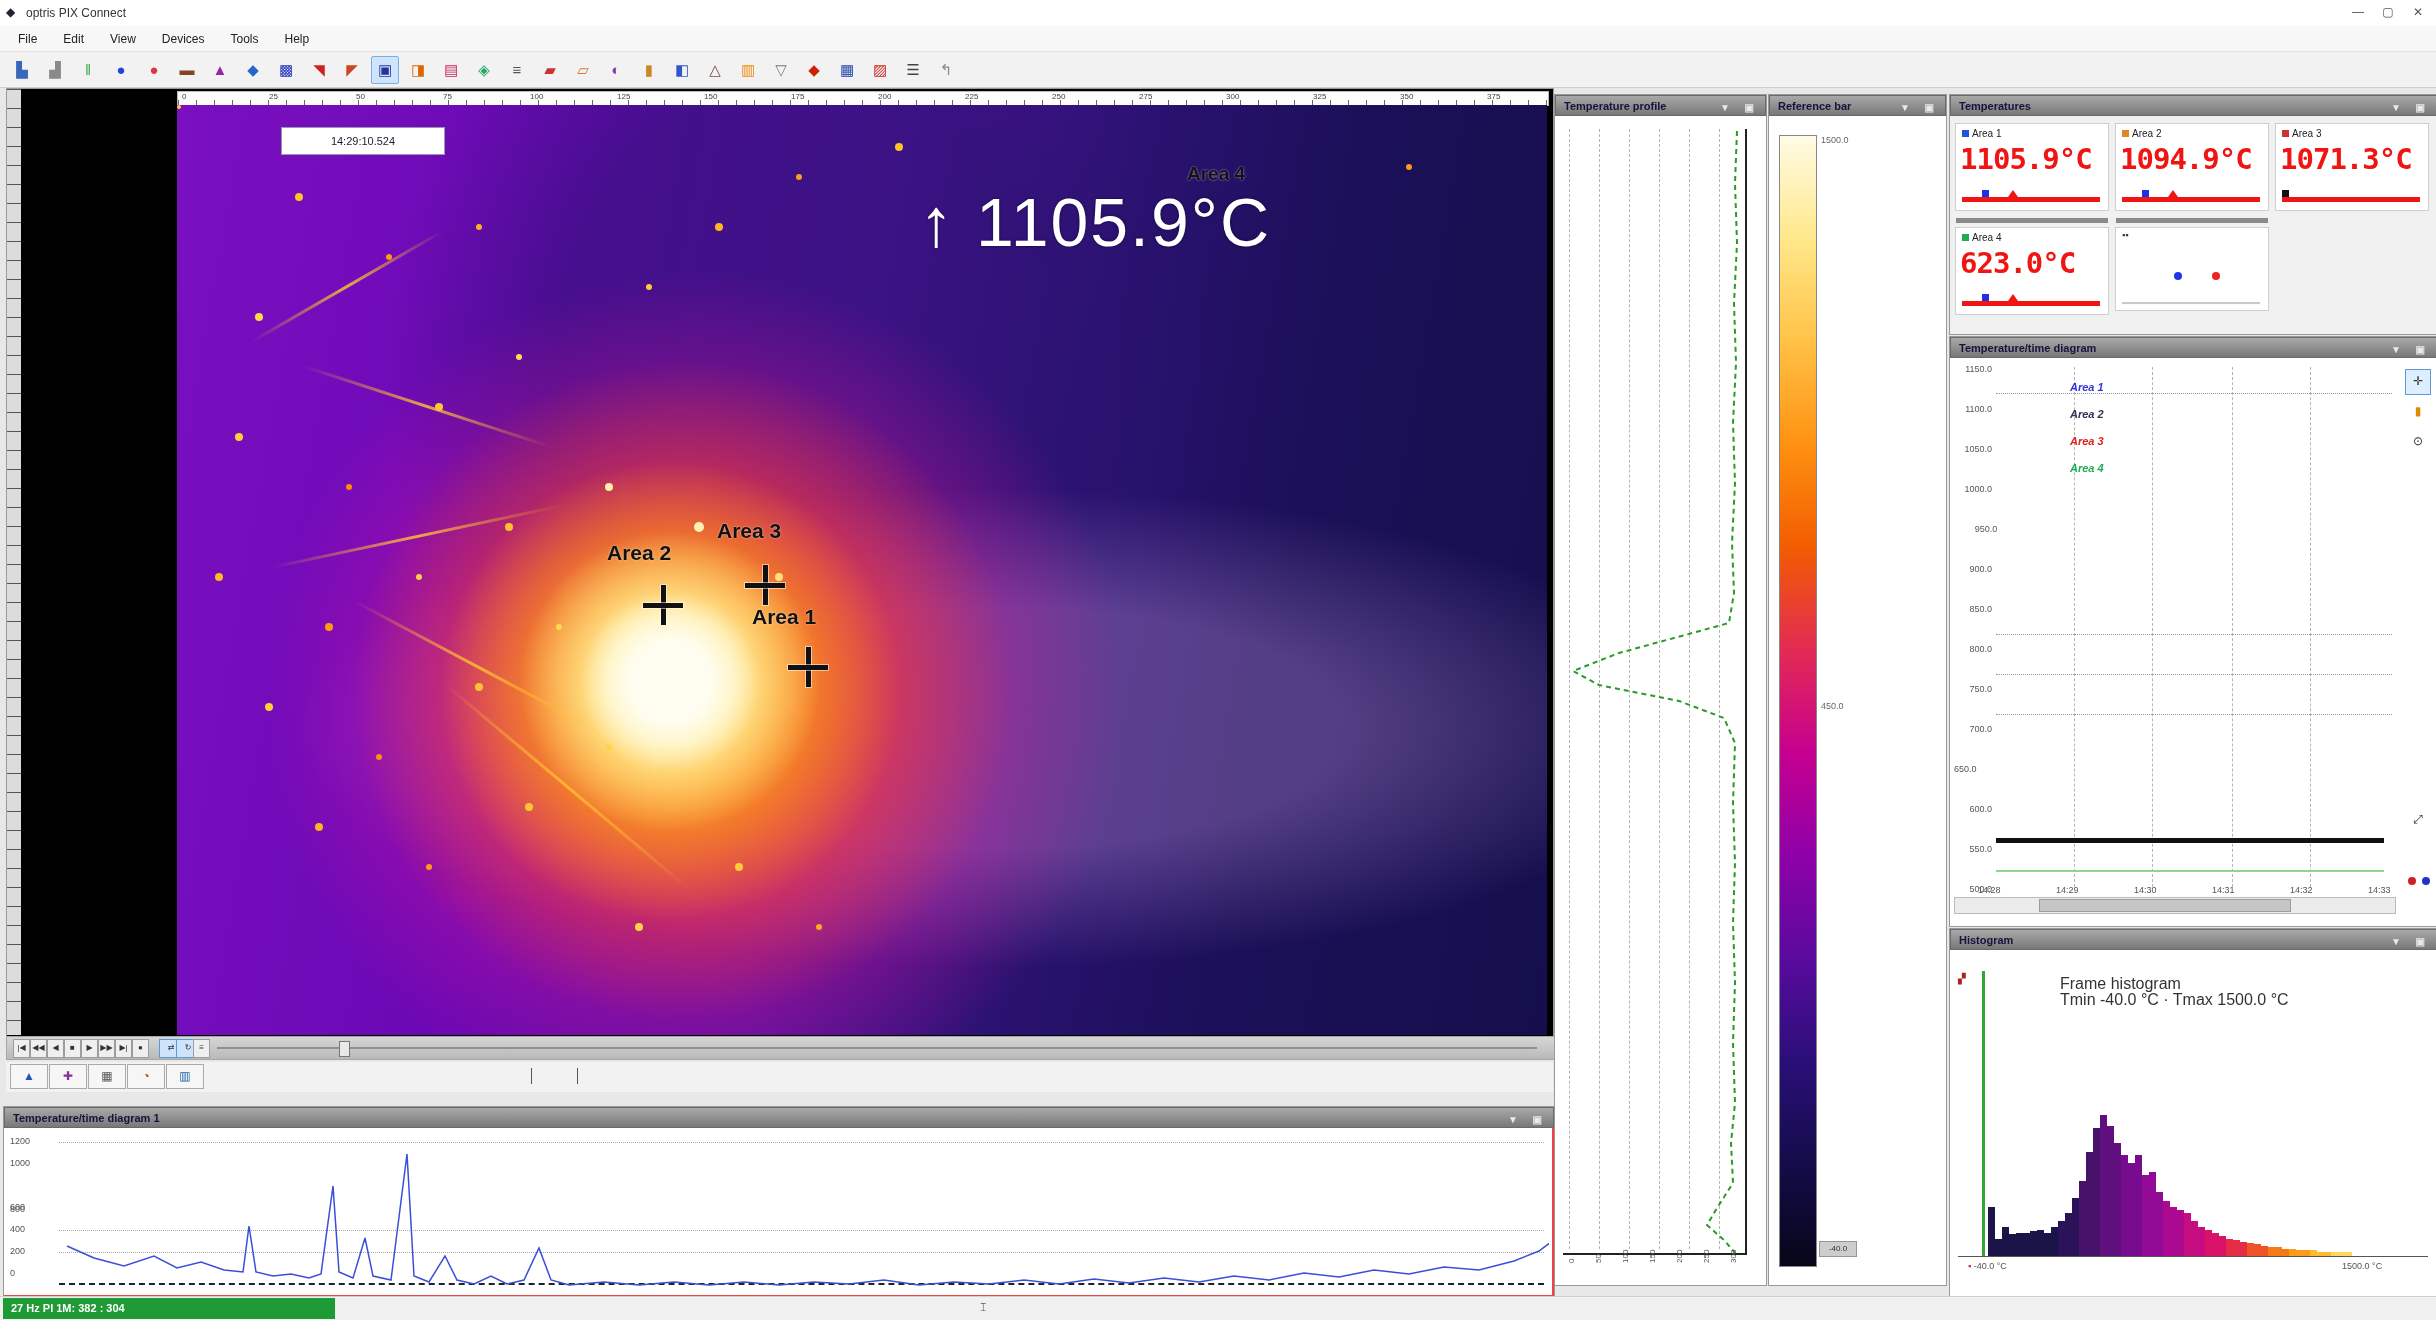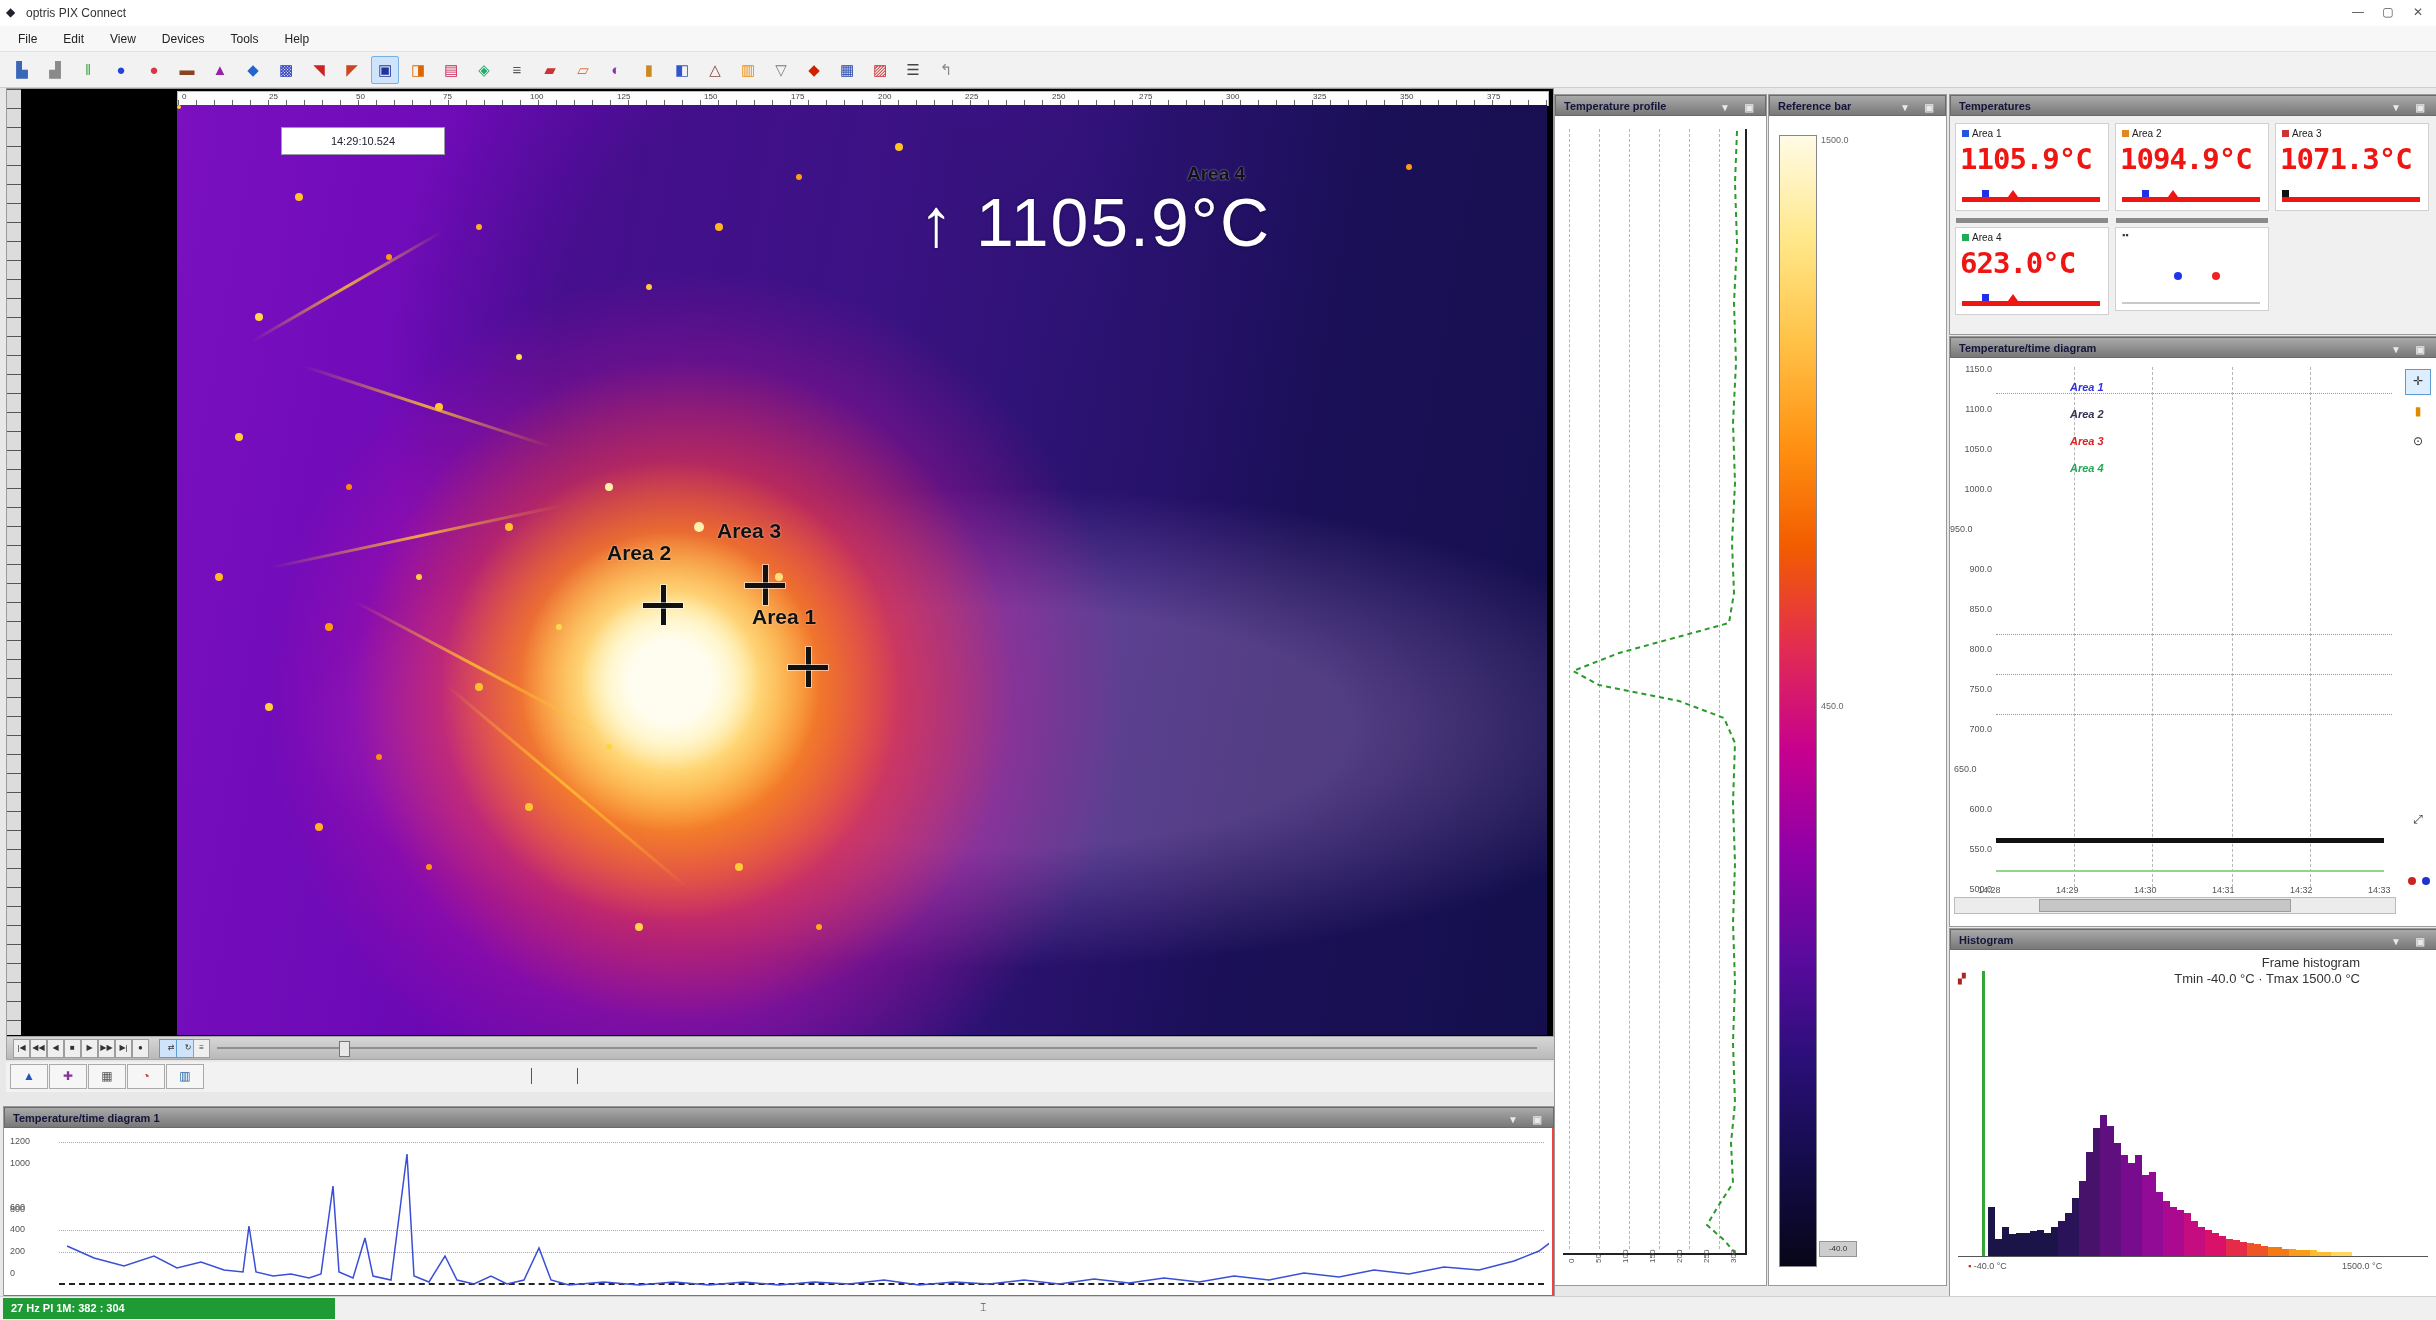--- a/index.html
+++ b/index.html
@@ -85,21 +85,21 @@
   #td-black{left:46px;top:501px;width:388px;height:5px;background:#111;}
   #td-green{left:46px;top:533px;width:388px;height:2px;background:#8fd48f;}
   .sbtn{width:24px;height:24px;border:1px solid #b5b5b5;background:#f4f4f4;text-align:center;line-height:22px;font-size:12px;color:#333;}
   #td-scroll{left:4px;top:560px;width:440px;height:15px;background:#ececec;border:1px solid #bbb;}
   #td-thumb{left:84px;top:1px;width:250px;height:11px;background:#c6c6c6;border:1px solid #9c9c9c;}
   .xlab{font-size:9px;color:#555;}
   
   #hist{left:1949px;top:928px;width:487px;height:368px;}
   #histplot{left:8px;top:42px;width:470px;height:285px;border-bottom:1px solid #555;}
   #histgreen{left:24px;top:0;width:3px;height:285px;background:#35a435;}
-  .ann{font-size:13px;color:#333;text-align:right;width:300px;}
+  .ann{font-size:16px;color:#333;text-align:left;width:300px;margin-top:20px;}
   
   #statusbar{left:0;top:1296px;width:2436px;height:24px;background:#f0f0f0;border-top:1px solid #cfcfcf;}
   #sb-green{left:3px;top:1px;width:332px;height:21px;background:#1f9b35;color:#fff;font-size:11px;font-weight:bold;line-height:21px;padding-left:8px;box-sizing:border-box;}
 </style>
 </head>
 <body>
 
 <div id="app">
 
   <div class="abs" id="titlebar">
@@ -331,21 +331,21 @@
   <div class="abs rpanel" id="tdiag">
     <div class="panel-h">
       <span>Temperature/time diagram</span>
       <span class="ph-icons">▼ ▣</span>
     </div>
     <div id="tdylabels">
         <div class="abs ylab" style="position: absolute; left: 4px; top: 27px; width: 38px; text-align: right;">1150.0</div>
         <div class="abs ylab" style="position: absolute; left: 4px; top: 67px; width: 38px; text-align: right;">1100.0</div>
         <div class="abs ylab" style="position: absolute; left: 4px; top: 107px; width: 38px; text-align: right;">1050.0</div>
         <div class="abs ylab" style="position: absolute; left: 4px; top: 147px; width: 38px; text-align: right;">1000.0</div>
-        <div class="abs ylab" style="position: absolute; left: 0; top: 187px; width: 38px; text-align: left;">950.0</div>
+        <div class="abs ylab" style="position: absolute; left: 17px; top: 187px; width: 38px; text-align: center;">950.0</div>
         <div class="abs ylab" style="position: absolute; left: 4px; top: 227px; width: 38px; text-align: right;">900.0</div>
         <div class="abs ylab" style="position: absolute; left: 4px; top: 267px; width: 38px; text-align: right;">850.0</div>
         <div class="abs ylab" style="position: absolute; left: 4px; top: 307px; width: 38px; text-align: right;">800.0</div>
         <div class="abs ylab" style="position: absolute; left: 4px; top: 347px; width: 38px; text-align: right;">750.0</div>
         <div class="abs ylab" style="position: absolute; left: 4px; top: 387px; width: 38px; text-align: right;">700.0</div>
         <div class="abs ylab" style="position: absolute; left: 4px; top: 427px; width: 38px; ">650.0</div>
         <div class="abs ylab" style="position: absolute; left: 4px; top: 467px; width: 38px; text-align: right;">600.0</div>
         <div class="abs ylab" style="position: absolute; left: 4px; top: 507px; width: 38px; text-align: right;">550.0</div>
         <div class="abs ylab" style="position: absolute; left: 4px; top: 547px; width: 38px; text-align: right;">500.0</div>
       </div>

